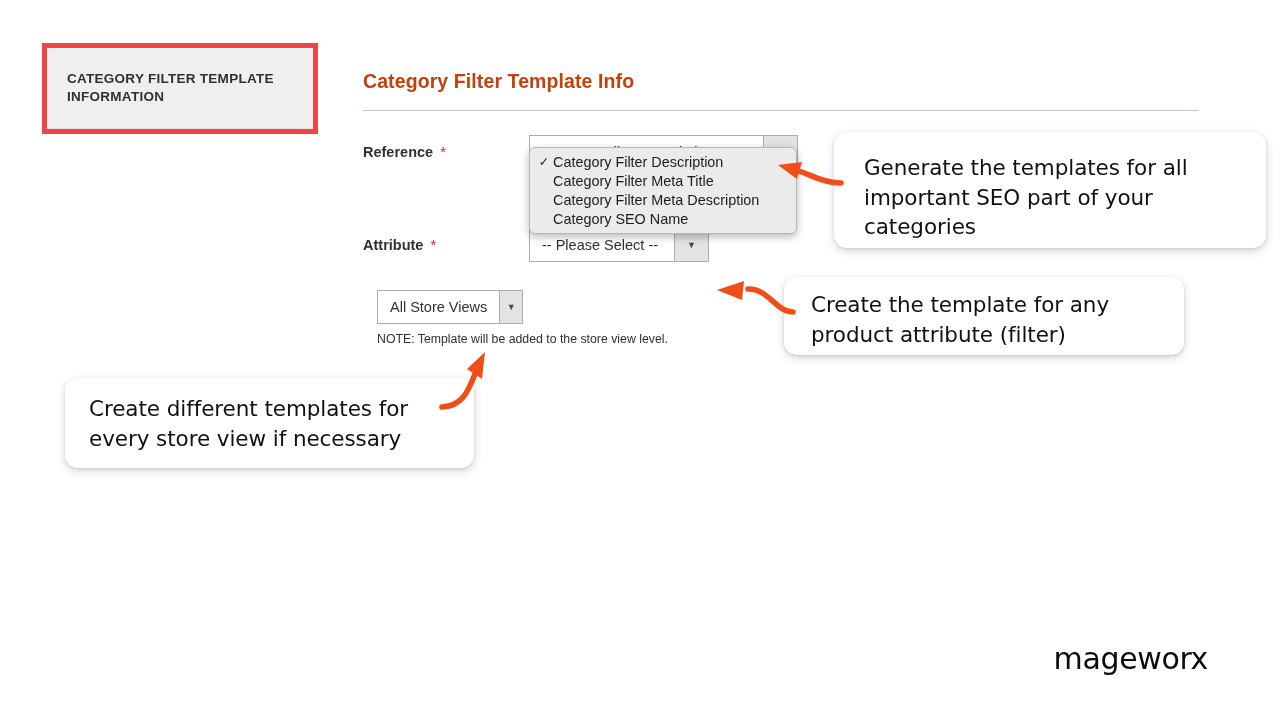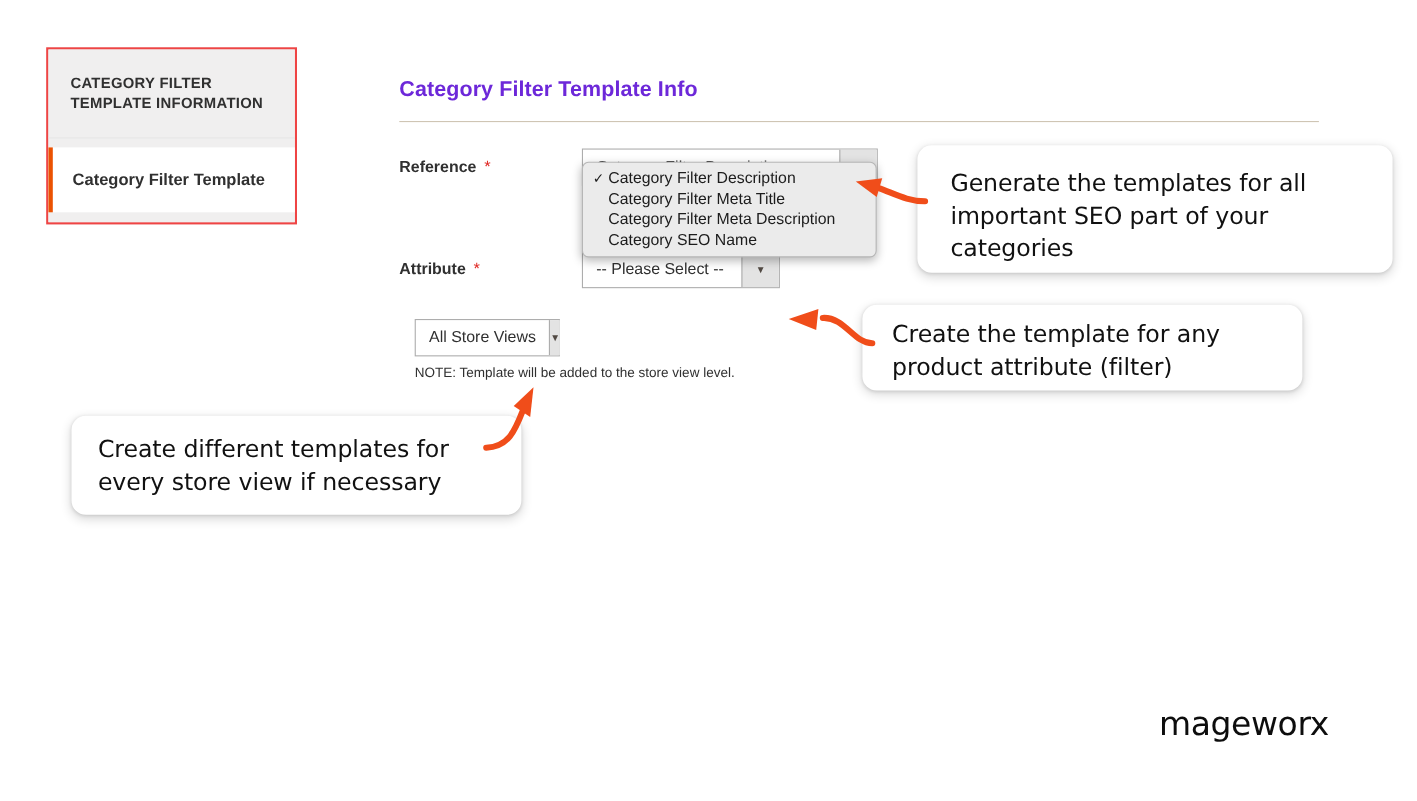--- a/index.html
+++ b/index.html
@@ -17,23 +17,23 @@
     font-family: "Liberation Sans", "DejaVu Sans", sans-serif;
     color: #303030;
     -webkit-font-smoothing: antialiased;
   }
 
   
   .sidebar {
     position: absolute;
     left: 42px;
     top: 43px;
-    width: 228px;
+    width: 276px;
     background: #f0efef;
-    border: 2px solid #ef4444;
+    border: 5px solid #ef4444;
   }
   .sidebar-title {
     padding: 22px 20px 22px 20px;
     font-size: 13.5px;
     font-weight: bold;
     letter-spacing: .02em;
     line-height: 1.35;
     color: #303030;
     text-transform: uppercase;
     border-bottom: 1px solid #e3e3e3;
@@ -59,21 +59,21 @@
   
   .main {
     position: absolute;
     left: 363px;
     top: 70px;
     width: 836px;
   }
   .page-title {
     font-size: 19.5px;
     font-weight: 600;
-    color: #6d28d9;
+    color: #c2410c;
     letter-spacing: .005em;
     margin: 0;
     padding-bottom: 17px;
   }
   .title-rule {
     height: 1px;
     background: #cfc5b4;
     width: 836px;
     margin-bottom: 0;
   }
@@ -128,21 +128,21 @@
     display: flex;
     align-items: center;
     justify-content: center;
     color: #514943;
     font-size: 9px;
   }
   .m-select.ref { width: 269px; }
   .m-select.ref .sel-text { flex: 1; }
   .m-select.attr { width: 180px; }
   .m-select.attr .sel-text { flex: 1; }
-  .m-select.store { width: 132px; }
+  .m-select.store { width: 146px; }
   .m-select.store .sel-text { flex: 1; }
 
   .field-note {
     font-size: 12.3px;
     color: #303030;
     margin-top: 8px;
     white-space: nowrap;
   }
 
   
@@ -223,25 +223,20 @@
     letter-spacing: -0.012em;
     color: #0d0d0d;
     margin-top: 22px;
   }
 </style>
 </head>
 <body>
 
 <div class="sidebar">
   <div class="sidebar-title">CATEGORY FILTER TEMPLATE INFORMATION</div>
-  <div class="sidebar-items">
-    <div class="sidebar-item">
-      <span>Category Filter Template</span>
-    </div>
-  </div>
 </div>
 
 <div class="main">
   <h1 class="page-title">Category Filter Template Info</h1>
   <div class="title-rule"></div>
 
   <div class="form-rows">
 
     <div class="form-row" style="margin-bottom:59px;">
       <div class="field-label">

